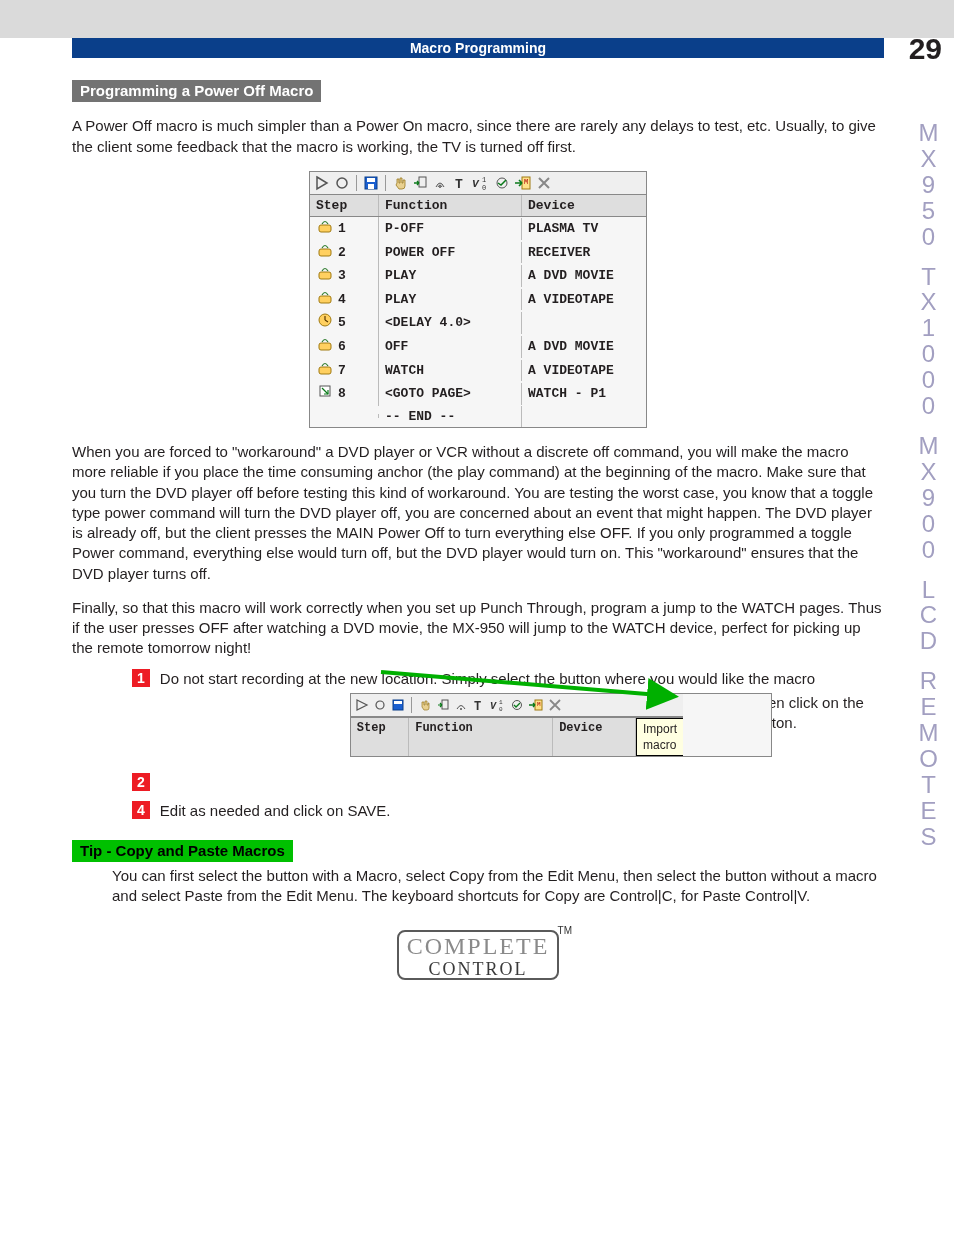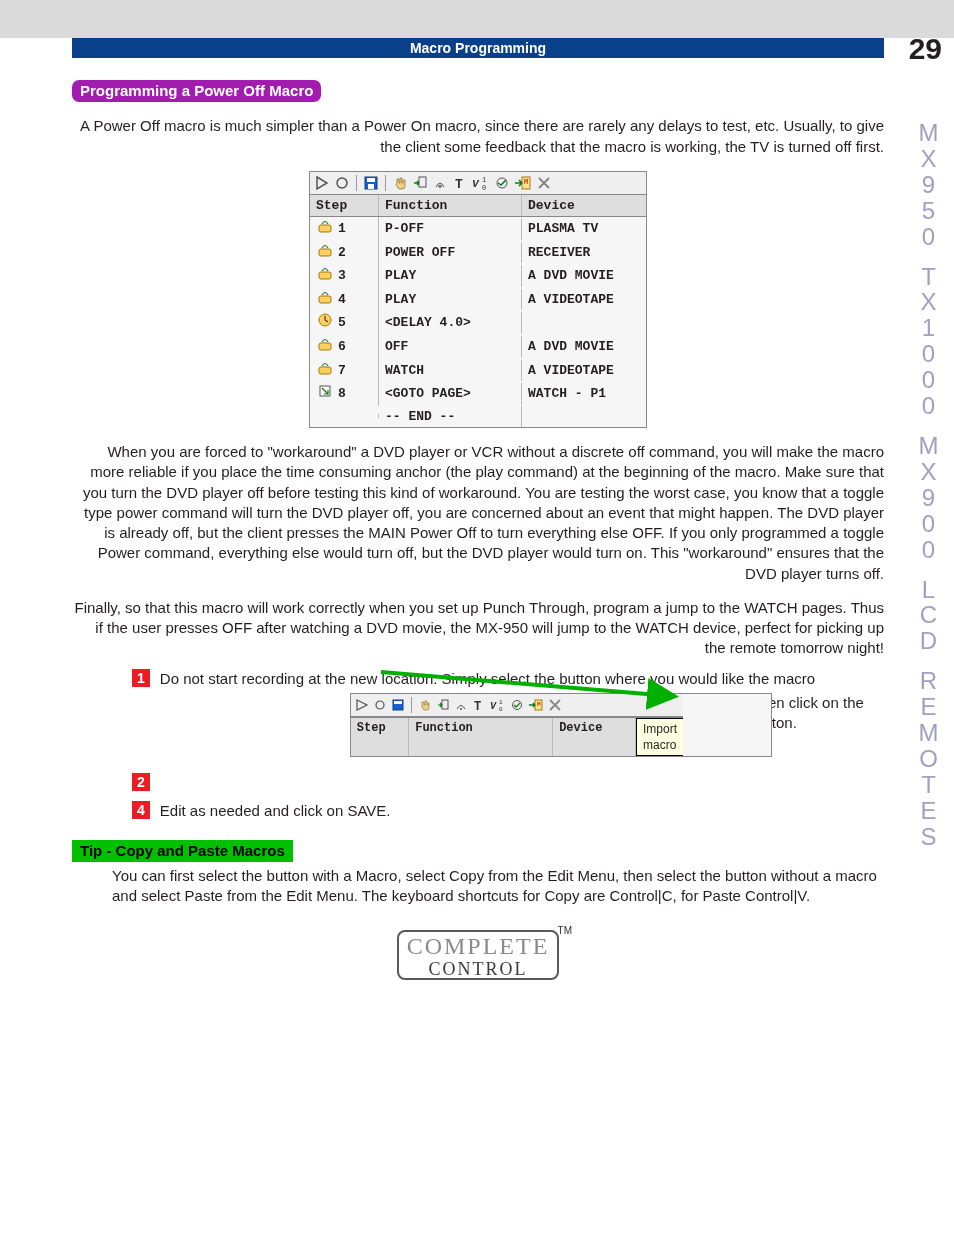--- a/index.html
+++ b/index.html
@@ -49,40 +49,38 @@
     margin-left: 44px;
   }
   .content {
     margin-left: 72px;
     margin-right: 70px;
     font-size: 15px;
     line-height: 1.35;
   }
   .section-title {
     display: inline-block;
-    background: #a21caf;
+    background: #737373;
     color: #fff;
     font-weight: bold;
     font-size: 15px;
     padding: 1px 8px;
     margin-top: 18px;
-    border-radius: 7px;
   }
   .tip-title {
     display: inline-block;
     background: #00c000;
     color: #000;
     font-weight: bold;
     font-size: 15px;
     padding: 1px 8px;
     margin-top: 18px;
   }
   .para {
     margin: 14px 0 0 0;
-    text-align: right;
   }
   .step-row {
     display: flex;
     align-items: flex-start;
     margin-top: 10px;
   }
   .step-num {
     flex: 0 0 auto;
     background: #ed1c24;
     color: #fff;

